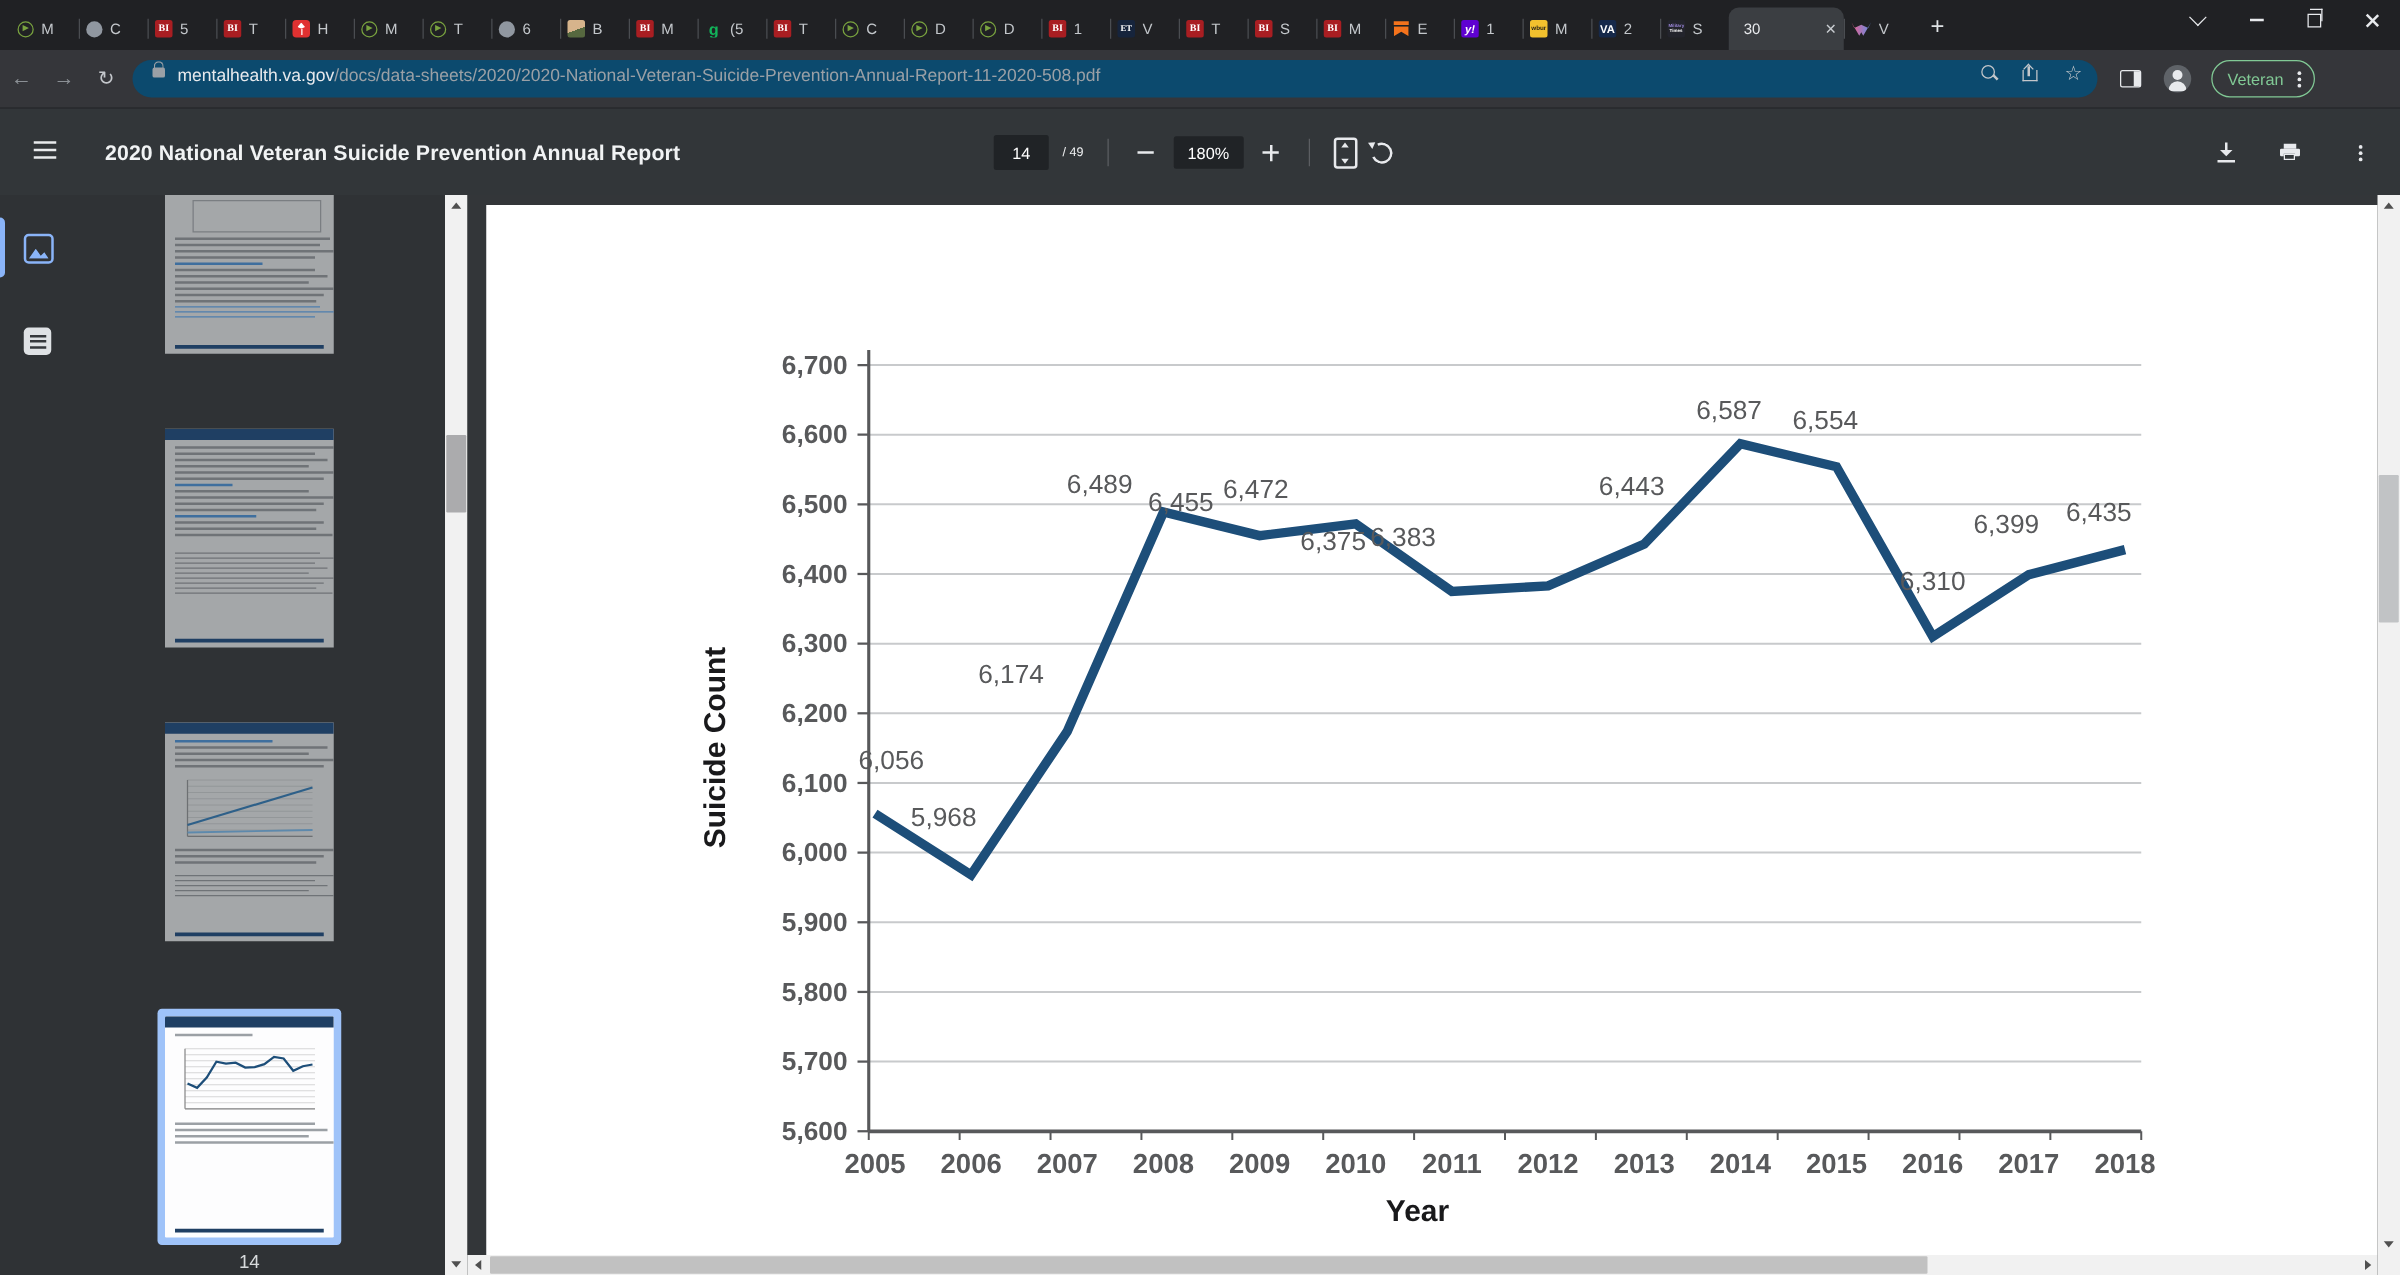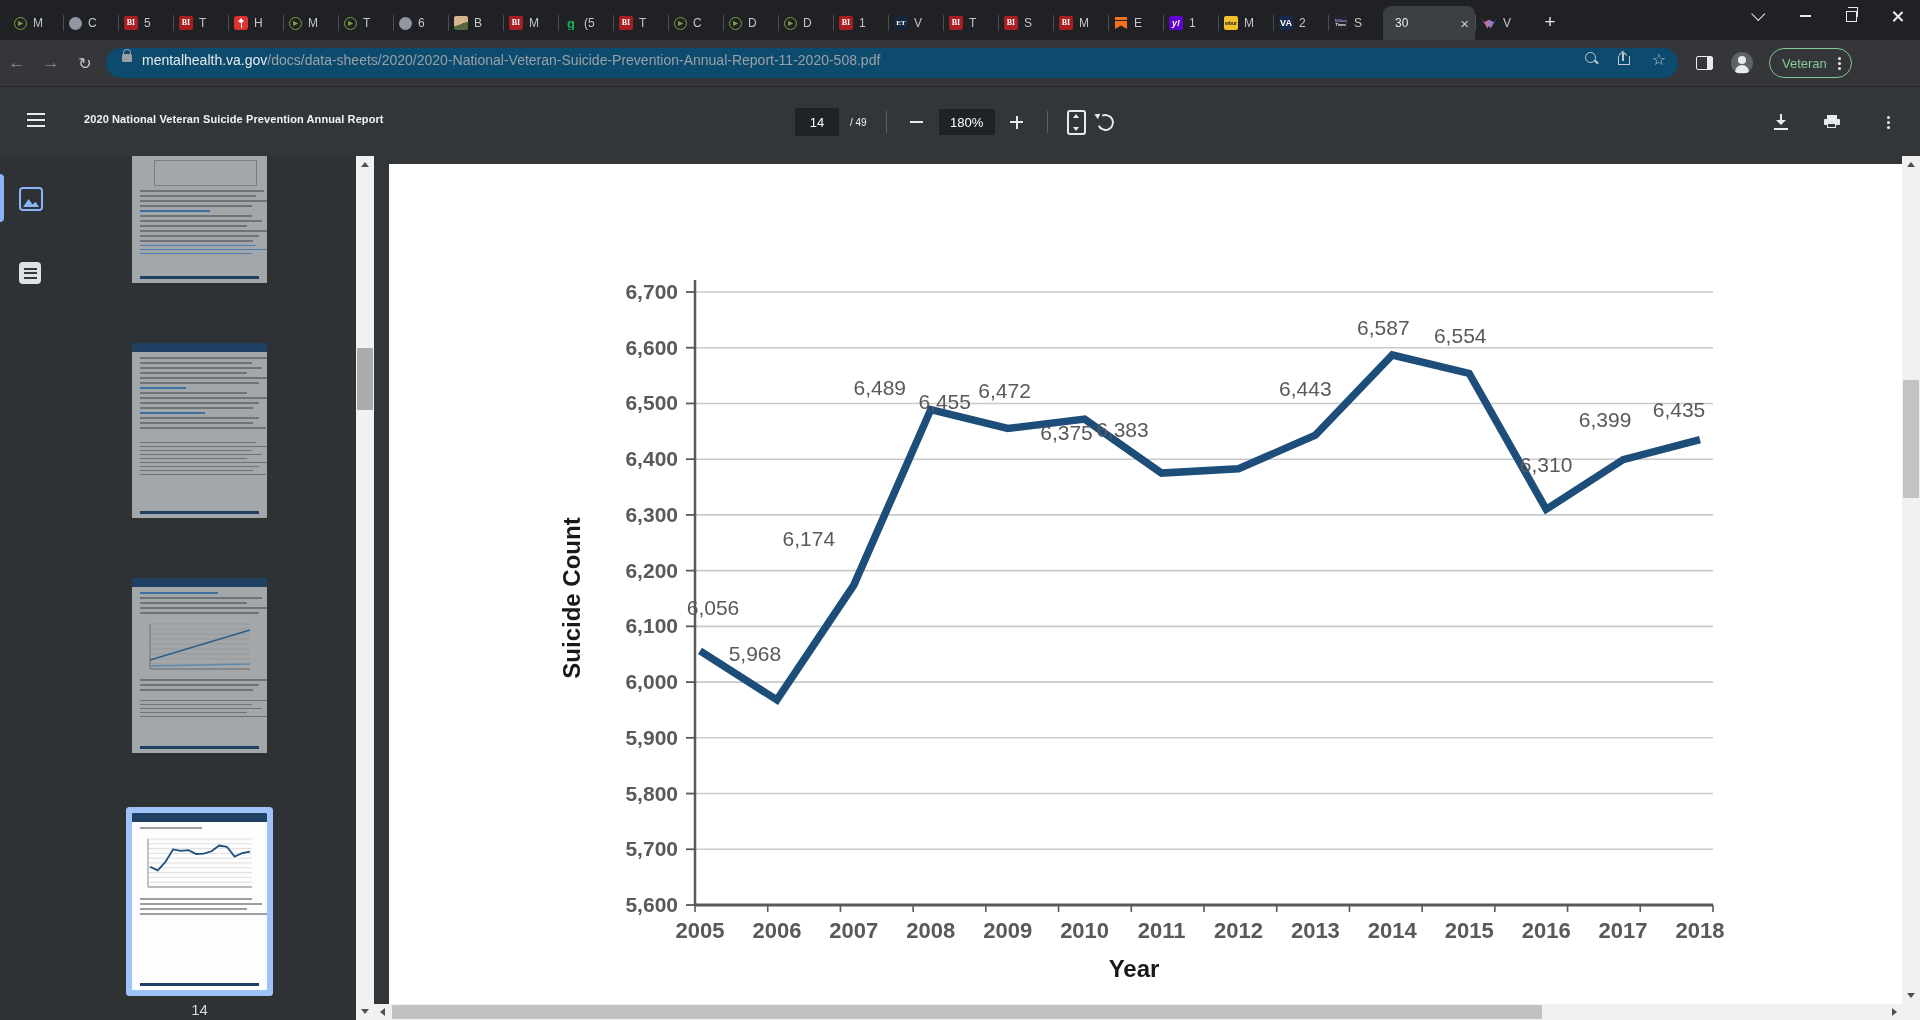--- a/index.html
+++ b/index.html
@@ -69,21 +69,21 @@
   .avatar::after{content:'';position:absolute;left:4px;top:13px;width:14px;height:8px;border-radius:7px 7px 0 0;background:#e8eaed;}
   #update{margin-left:16px;height:28px;border:1.5px solid #81c995;border-radius:15px;display:flex;align-items:center;padding:0 6px 0 12px;cursor:pointer;}
   #update .uplabel{color:#81c995;font-size:13px;}
   .kebab{display:inline-block;margin-left:7px;padding:0 4px;}
   .kebab i{display:block;width:3px;height:3px;border-radius:50%;background:#e8eaed;margin:2px auto;}
 
   
   #pdfbar{position:absolute;left:0;top:86px;width:1920px;height:70px;background:#323639;border-top:1px solid #27292c;}
   .hamb{position:absolute;left:27px;top:26px;cursor:pointer;}
   .hamb i{display:block;width:18px;height:2px;background:#e9ebed;margin-bottom:4px;}
-  #pdftitle{position:absolute;left:84px;top:26px;color:#f1f3f4;font-size:11px;font-weight:bold;letter-spacing:.1px;}
+  #pdftitle{position:absolute;left:84px;top:26px;color:#f1f3f4;font-size:17px;font-weight:bold;letter-spacing:.1px;}
   #pagectl{position:absolute;left:795px;top:0;height:70px;display:flex;align-items:center;gap:11px;}
   .pagebox{width:40px;height:26px;background:#202326;border:none;color:#fff;font-size:13px;text-align:center;border-radius:2px;font-family:"Liberation Sans",sans-serif;}
   .pagetotal{color:#f1f3f4;font-size:10px;}
   .vdiv{width:1px;height:22px;background:#5b5e62;margin:0 8px;}
   .tbtn{display:flex;align-items:center;justify-content:center;width:22px;height:22px;cursor:pointer;}
   .minbar{width:13px;height:2px;background:#e8eaed;}
   .plusw{position:relative;width:13px;height:13px;}
   .plusw::before{content:'';position:absolute;left:0;top:5.5px;width:13px;height:2px;background:#e8eaed;}
   .plusw::after{content:'';position:absolute;left:5.5px;top:0;width:2px;height:13px;background:#e8eaed;}
   .zoombox{width:56px;height:26px;background:#202326;color:#fff;font-size:13px;display:flex;align-items:center;justify-content:center;border-radius:2px;}

